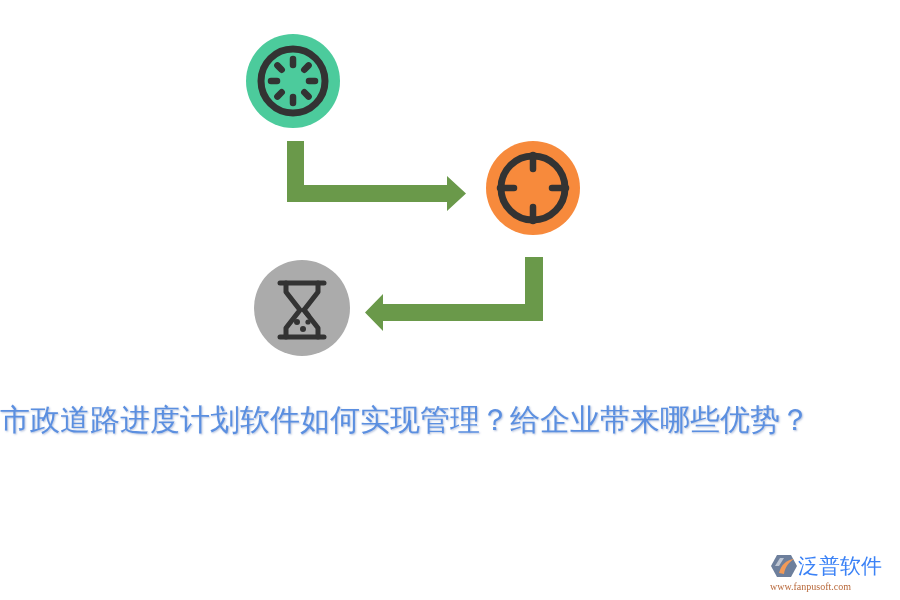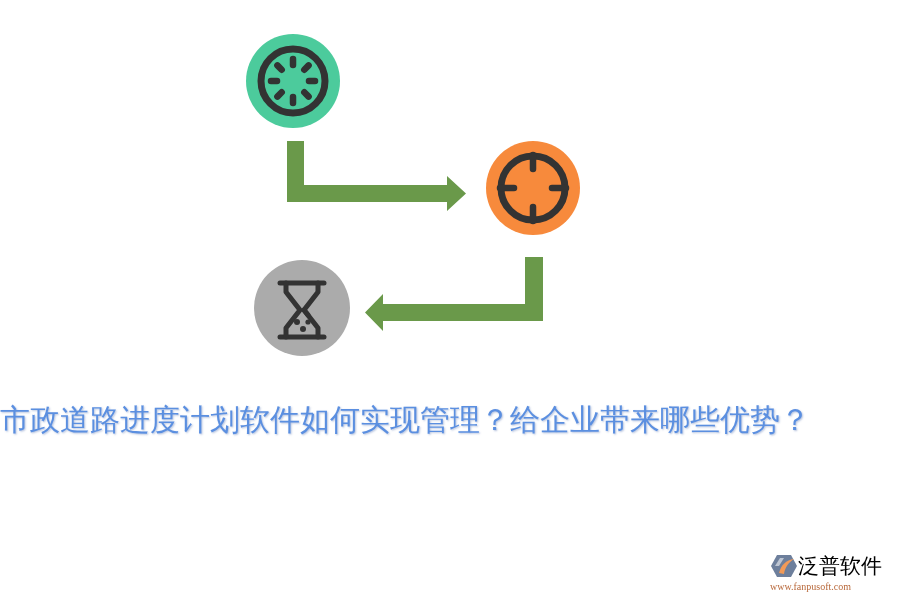--- a/index.html
+++ b/index.html
@@ -138,15 +138,15 @@
 <div class="title">
   <span style="color:#5b8fe0;">市政道路进度计划软件如何实现管理？给企业带来哪些优势？</span>
 </div>
 
 <div class="logo">
   <svg class="logo-icon" viewBox="0 0 28 26">
     <path d="M7 2 L21 2 L27 13 L21 24 L7 24 L1 13 Z" fill="#6d7f9c"></path>
     <path d="M9 20 C11 12 16 7 24 6 C19 9 15 14 14 21 Z" fill="#f29a57"></path>
     <path d="M5 13 L10 5 L14 5 L9 13 Z" fill="#ffffff" opacity="0.55"></path>
   </svg>
-  <span class="logo-name" style="color:#000000;">泛普软件</span>
+  <span class="logo-name" style="color:#3b82f6;">泛普软件</span>
   <span class="logo-url" style="color:#b8683a;">www.fanpusoft.com</span>
 </div>
 
 </body></html>

